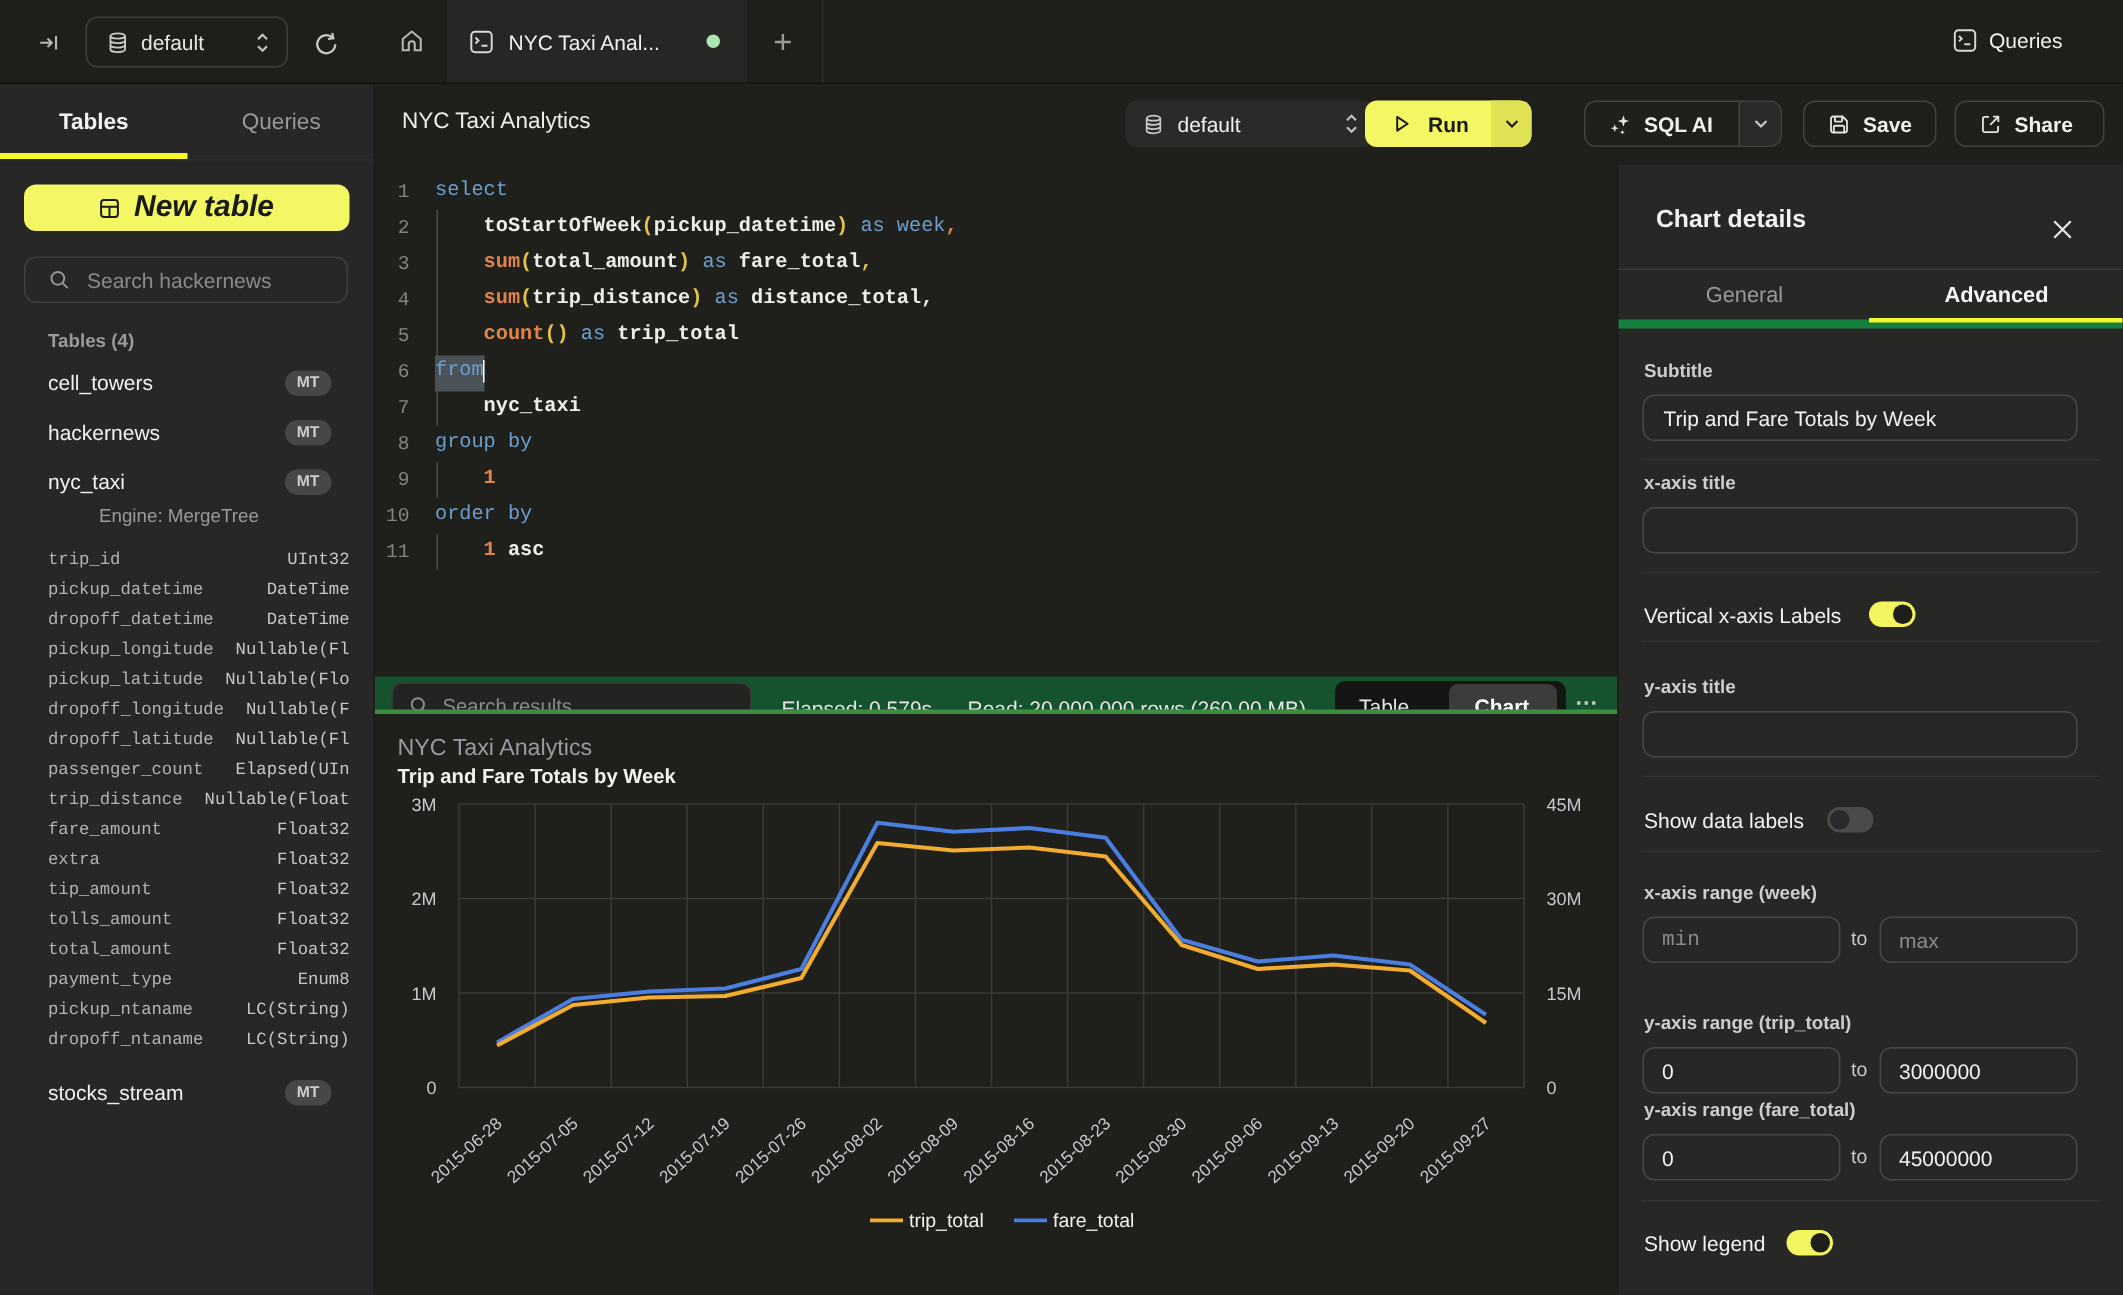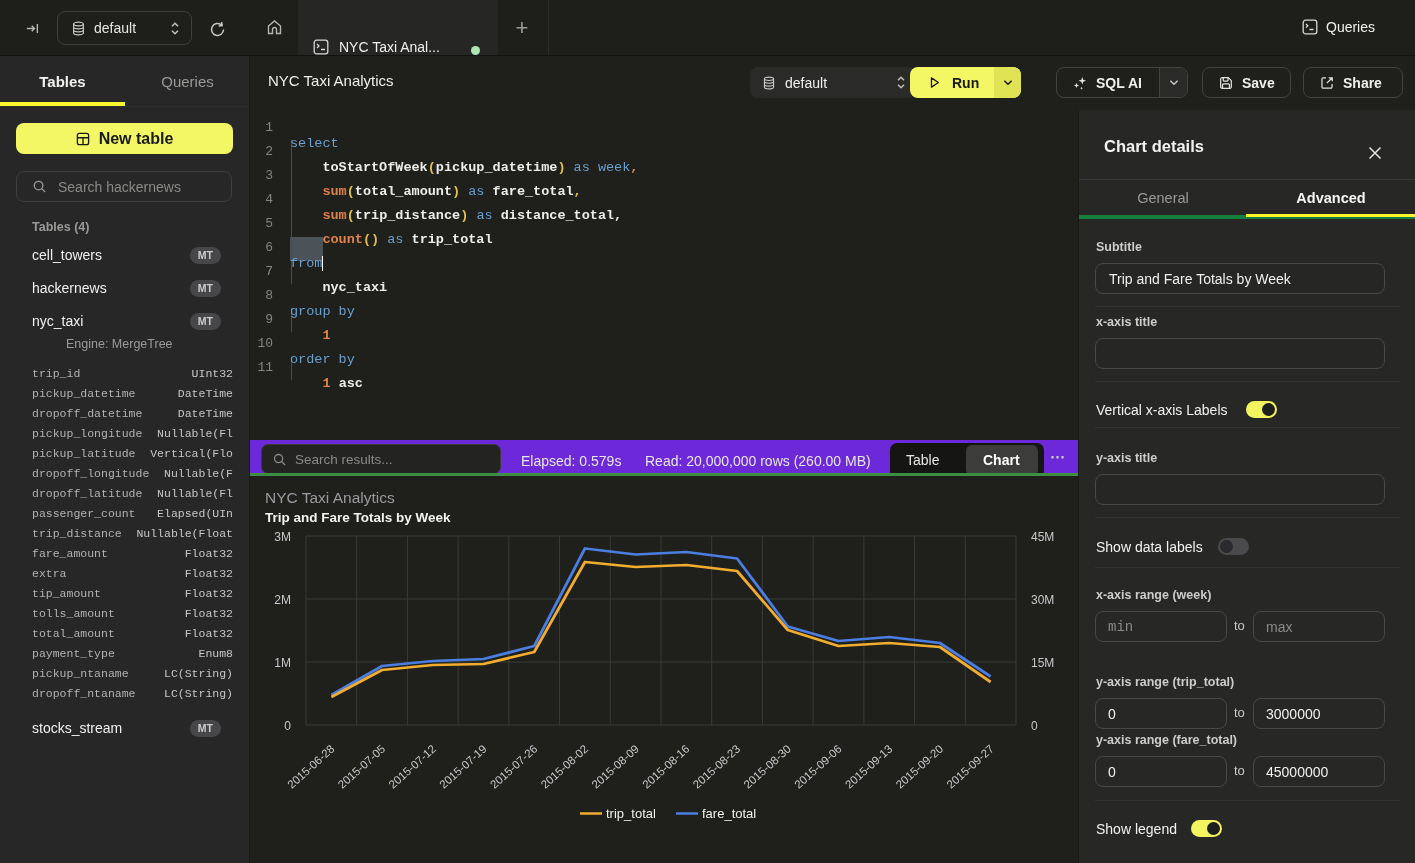--- a/index.html
+++ b/index.html
@@ -10,38 +10,38 @@
   #topbar { position:absolute; left:0; top:0; width:1415px; height:56px;
     background:#1e1e1a; border-bottom:1px solid #121210; }
   #collapse { position:absolute; left:26px; top:22px; }
   #dbsel { position:absolute; left:57px; top:11px; width:135px; height:34px;
     border:1px solid #3e3e3c; border-radius:8px; display:flex; align-items:center;
     color:#e6e6e4; font-size:14px; }
   #refresh { position:absolute; left:209px; top:21px; }
   #hometab { position:absolute; left:250px; top:0; width:48px; height:55px;
     display:flex; align-items:center; justify-content:center; }
   #acttab { position:absolute; left:298px; top:0; width:200px; height:55px;
-    background:#262624; display:flex; align-items:flex-end; color:#efefed; font-size:14px; }
+    background:#262624; display:flex; align-items:center; color:#efefed; font-size:14px; }
   #plustab { position:absolute; left:508px; top:14px; width:28px; height:28px;
     color:#9a9a98; font-size:22px; display:flex; align-items:center; justify-content:center; }
   #tabdiv { position:absolute; left:548px; top:0px; width:1px; height:55px; background:#2c2c2a; }
   #queriesbtn { position:absolute; left:1302px; top:19px; display:flex; align-items:center;
     gap:8px; color:#f0f0ee; font-size:14px; }
   
   #sidebar { position:absolute; left:0; top:56px; width:250px; height:807px;
     background:#272727; border-right:1px solid #1a1a18; }
   #sidetabs { position:relative; height:51px; border-bottom:1px solid #2e2e2c; }
   #sidetabs .t { position:absolute; top:0; height:100%; width:125px; display:flex;
     align-items:center; justify-content:center; font-size:15px; }
   #sidetabs .t1 { left:0; color:#f2f2f0; font-weight:700; }
   #sidetabs .t2 { left:125px; color:#9a9a98; }
   #sidetabs .under { position:absolute; left:0; bottom:0; width:125px; height:4px; background:#f6f62c; }
   #newtable { position:absolute; left:16px; top:67px; width:217px; height:31px;
     background:#f2f763; border-radius:8px; display:flex; align-items:center; justify-content:center;
-    gap:9px; color:#1a1a18; font-size:16px; font-weight:600; }
+    gap:9px; color:#1a1a18; font-size:20px; font-weight:600;font-style:italic; }
   #sidesearch { position:absolute; left:16px; top:115px; width:216px; height:31px;
     border:1px solid #3f3f3d; border-radius:8px; display:flex; align-items:center;
     color:#8a8a88; font-size:14px; }
   .seclabel { position:absolute; left:32px; color:#9a9a98; font-size:12.5px; font-weight:600; }
   .tbl { position:absolute; left:32px; width:201px; height:22px; display:flex; align-items:center;
     color:#f0f0ee; font-size:14px; }
   .mt { margin-left:auto; margin-right:12px; background:#47474a; color:#cdcdcf; font-size:10.5px; font-weight:700;
     border-radius:9px; padding:2px 8px 3px; }
   .engine { position:absolute; left:32px; color:#9a9a98; font-size:12.5px;margin-left:34px; }
   #cols { position:absolute; left:32px; top:307px; width:201px;
@@ -54,41 +54,41 @@
   #qtitle { position:absolute; left:18px; top:16px; color:#ededeb; font-size:15px; }
   .hbtn { position:absolute; top:11px; height:31px; border-radius:8px;
     display:flex; align-items:center; color:#f0f0ee; font-size:14px; font-weight:600; }
   .hbtn.filled { background:#2a2a28; }
   .hbtn.outl { background:transparent; border:1px solid #424240; }
   
   #editor { position:absolute; left:250px; top:110px; width:828px; height:322px;
     background:#1f1f1b; font-family:"Liberation Mono", monospace; font-size:13.5px; font-weight:700; }
   #gutter { position:absolute; left:0; top:6px; width:23px; }
   #gutter div { height:24px; line-height:24px; text-align:right; color:#85857f; font-weight:400; font-size:13px;}
-  #code { position:absolute; left:40px; top:22px; }
+  #code { position:absolute; left:40px; top:6px; }
   #code div { height:24px; line-height:24px; white-space:pre; color:#ececea; }
   .kw { color:#6b9fcf; font-weight:400; }
   .fn { color:#e0834a; }
   .pa { color:#e2c14c; }
   .id { color:#ececea; }
   .ig { position:absolute; left:41px; width:1px; background:#4c4c4a; }
   #sel { position:absolute; left:40px; top:127px; width:33px; height:24px; background:#4b5359; }
   
-  #rbar { position:absolute; left:250px; top:440px; width:828px; height:41px; background:#6d28d9; }
+  #rbar { position:absolute; left:250px; top:451px; width:828px; height:41px; background:#14532d; }
   #rsearch { position:absolute; left:11px; top:4px; width:240px; height:30px; background:#232321;
     border:1px solid #3a3a38; border-radius:7px; display:flex; align-items:center; color:#8a8a88; font-size:13.5px; }
   #greenline { position:absolute; left:250px; top:473px; width:828px; height:3px; background:#3e8e41; z-index:3; }
   
   #chart { position:absolute; left:250px; top:475px; width:828px; height:388px; background:#1f1f1b; }
   
   #panel { position:absolute; left:1078px; top:110px; width:337px; height:753px;
     background:#272726; border-left:1px solid #1a1a18; }
   #phead { position:relative; height:70px; border-bottom:1px solid #38383a; }
   #phead h2 { position:absolute; left:25px; top:27px; font-size:16.5px; color:#f2f2f0; font-weight:700; }
-  #ptabs { position:relative; height:39px; border-bottom:4px solid #15803d; }
+  #ptabs { position:relative; height:39px; border-bottom:6px solid #15803d; }
   #ptabs .t { position:absolute; top:0; height:100%; width:168px; display:flex; align-items:center;
     justify-content:center; font-size:14.5px; }
   #ptabs .under { position:absolute; right:0; bottom:-2px; width:169px; height:3px; background:#f6f62c; }
   .plabel { position:absolute; left:17px; color:#cdcdcb; font-size:12.5px; font-weight:600; }
   .pinput { position:absolute; left:16px; width:290px; height:31px; border:1px solid #48484a;
     border-radius:8px; background:#262624; color:#f0f0ee; font-size:14px;
     display:flex; align-items:center; padding-left:13px; }
   .psep { position:absolute; left:16px; width:305px; height:1px; background:#333331; }
   .ptext { position:absolute; left:17px; color:#f2f2f0; font-size:14px; }
   .toggle { position:absolute; width:31px; height:17px; border-radius:9px; }
@@ -181,21 +181,21 @@
     <div class="row">
         <span class="n">dropoff_datetime</span>
         <span class="ty">DateTime</span>
       </div>
     <div class="row">
         <span class="n">pickup_longitude</span>
         <span class="ty">Nullable(Fl</span>
       </div>
     <div class="row">
         <span class="n">pickup_latitude</span>
-        <span class="ty">Vertical(Flo</span>
+        <span class="ty">Nullable(Flo</span>
       </div>
     <div class="row">
         <span class="n">dropoff_longitude</span>
         <span class="ty">Nullable(F</span>
       </div>
     <div class="row">
         <span class="n">dropoff_latitude</span>
         <span class="ty">Nullable(Fl</span>
       </div>
     <div class="row">

